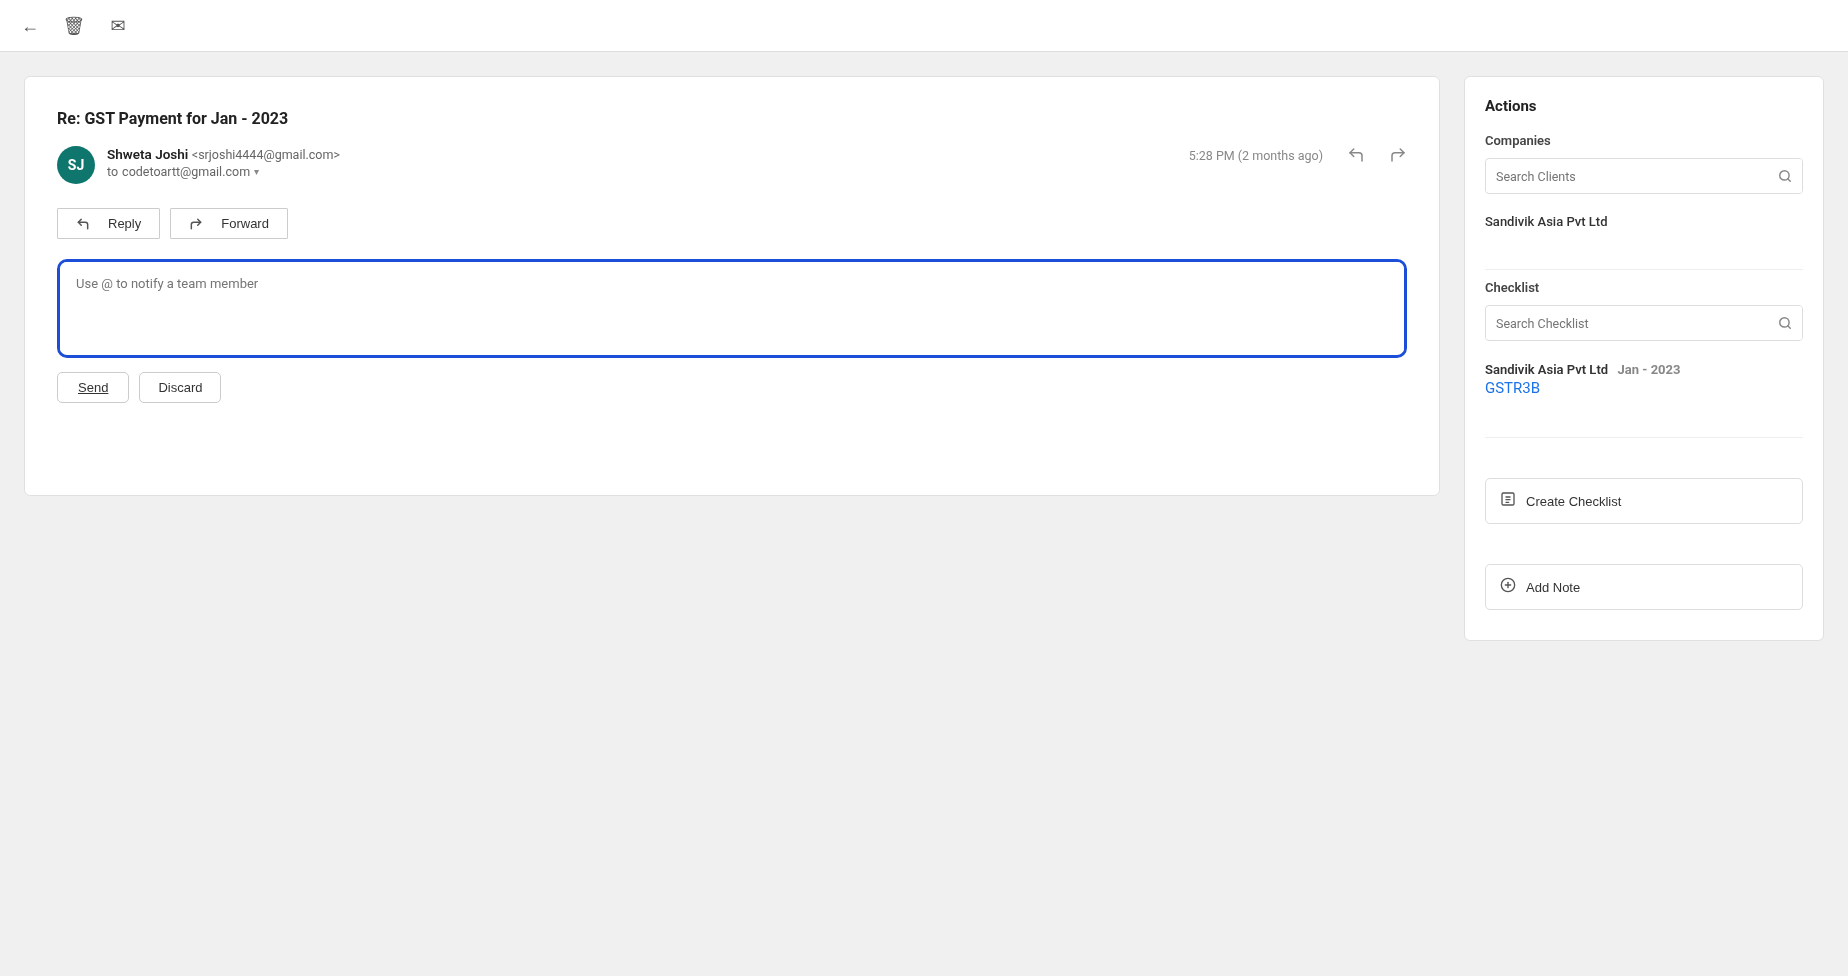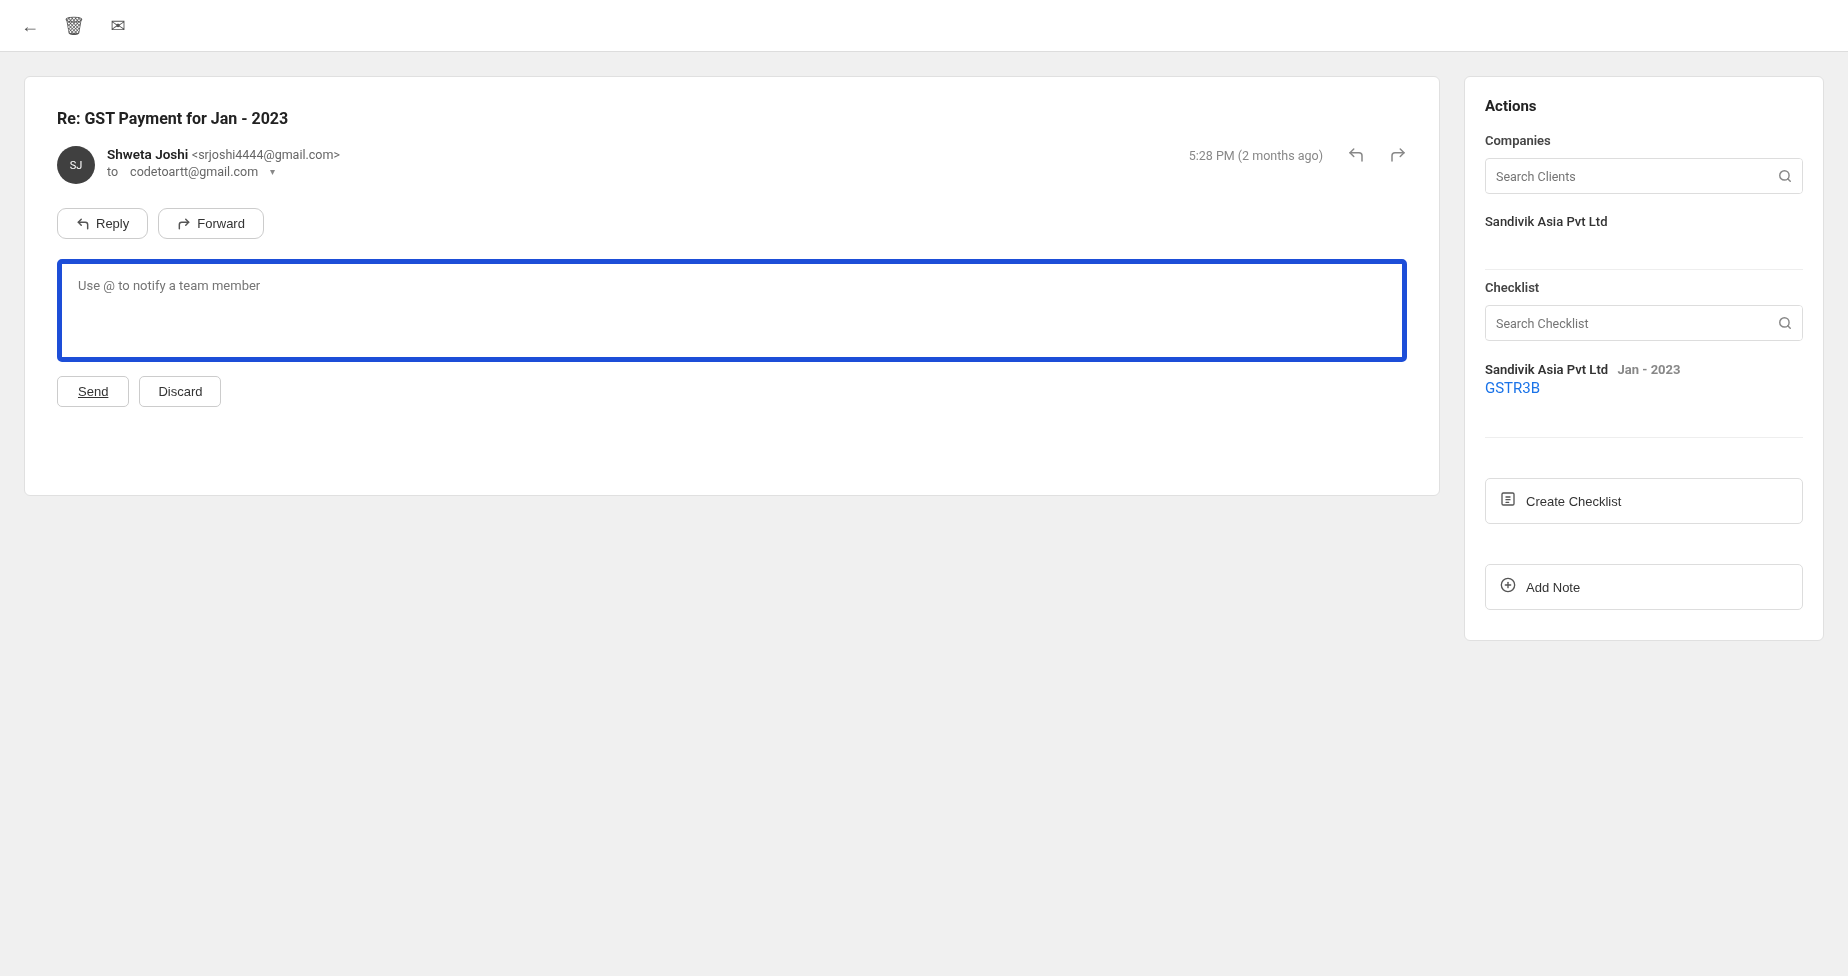--- a/index.html
+++ b/index.html
@@ -74,28 +74,28 @@
 
     .email-sender-row {
       display: flex;
       align-items: flex-start;
       gap: 12px;
     }
 
     .avatar {
       width: 38px;
       height: 38px;
-      background: #404040;
+      background: #0f766e;
       border-radius: 50%;
       display: flex;
       align-items: center;
       justify-content: center;
       color: #fff;
-      font-size: 11px;
-      font-weight: 400;
+      font-size: 14px;
+      font-weight: 700;
       flex-shrink: 0;
     }
 
     .sender-info {
       display: flex;
       flex-direction: column;
       gap: 2px;
     }
 
     .sender-name {
@@ -107,21 +107,21 @@
     .sender-email {
       color: #666;
       font-size: 12.5px;
     }
 
     .sender-to {
       color: #666;
       font-size: 12.5px;
       display: flex;
       align-items: center;
-      gap: 12px;
+      gap: 4px;
     }
 
     .dropdown-arrow {
       font-size: 10px;
       color: #888;
       cursor: pointer;
     }
 
     .email-meta {
       display: flex;
@@ -163,36 +163,36 @@
     .email-actions {
       display: flex;
       gap: 10px;
       margin-top: 8px;
       padding-left: 0px;
     }
 
     .action-btn {
       display: flex;
       align-items: center;
-      gap: 6px;
+      gap: 18px;
       padding: 7px 18px;
       border: 1px solid #ccc;
-      border-radius: 9px;
+      border-radius: 1px;
       background: #fff;
       color: #333;
       font-size: 13px;
       cursor: pointer;
       font-weight: 500;
     }
 
     
     .reply-box {
       margin-top: 20px;
-      border: 5px solid #1d4ed8;
-      border-radius: 5px;
+      border: 3px solid #1d4ed8;
+      border-radius: 10px;
       overflow: hidden;
     }
 
     .reply-textarea {
       width: 100%;
       height: 90px;
       border: none;
       outline: none;
       padding: 14px 16px;
       font-size: 13px;

